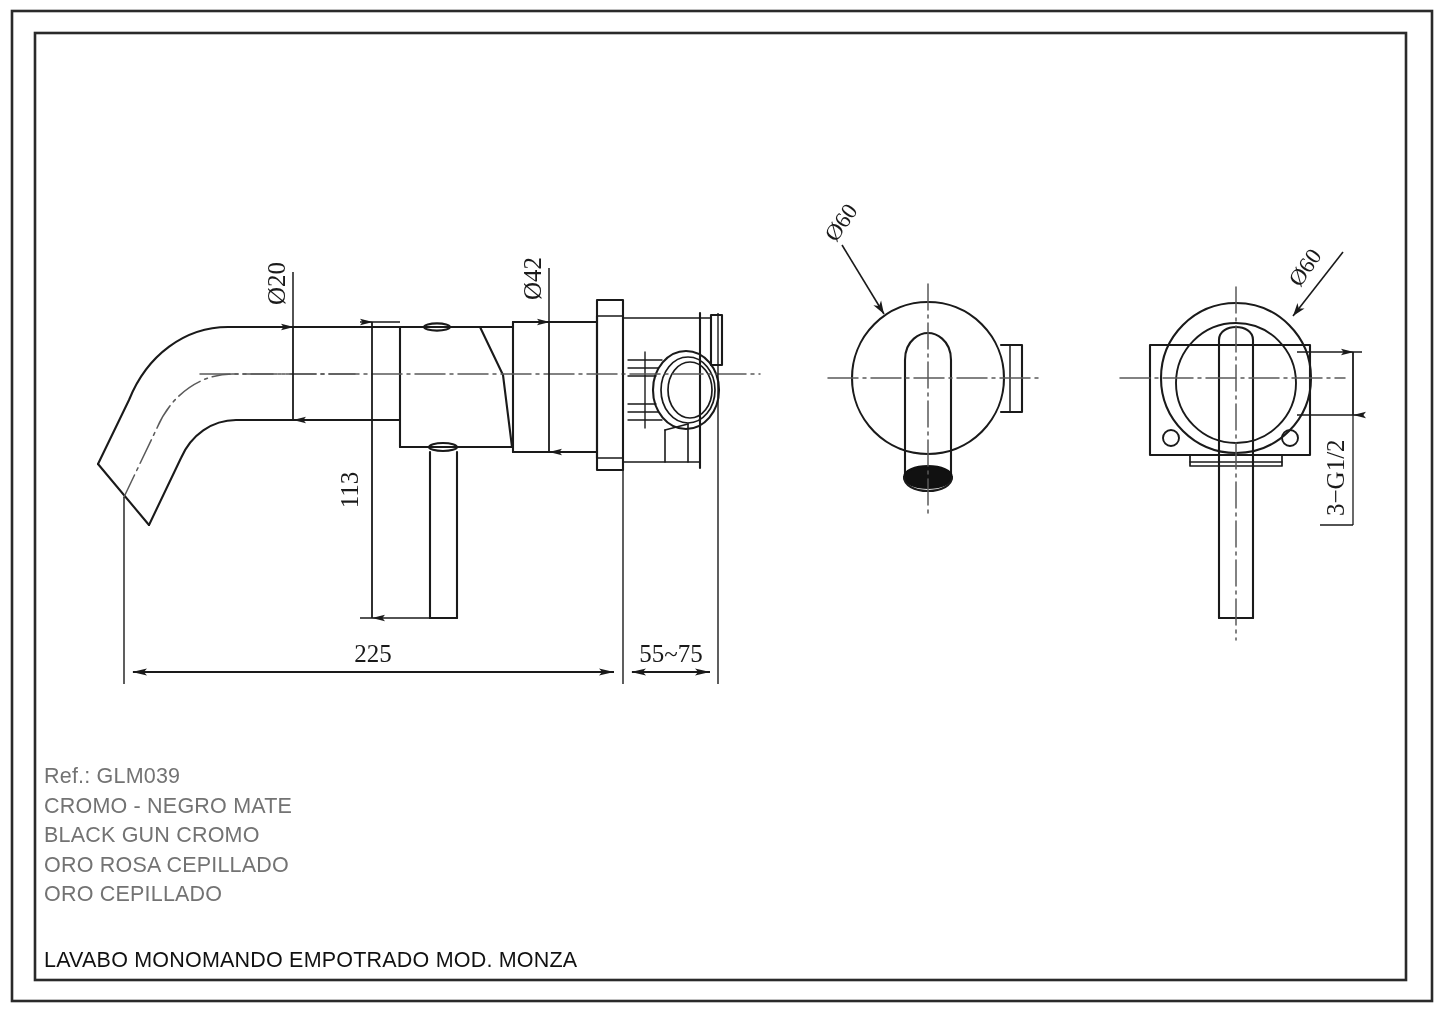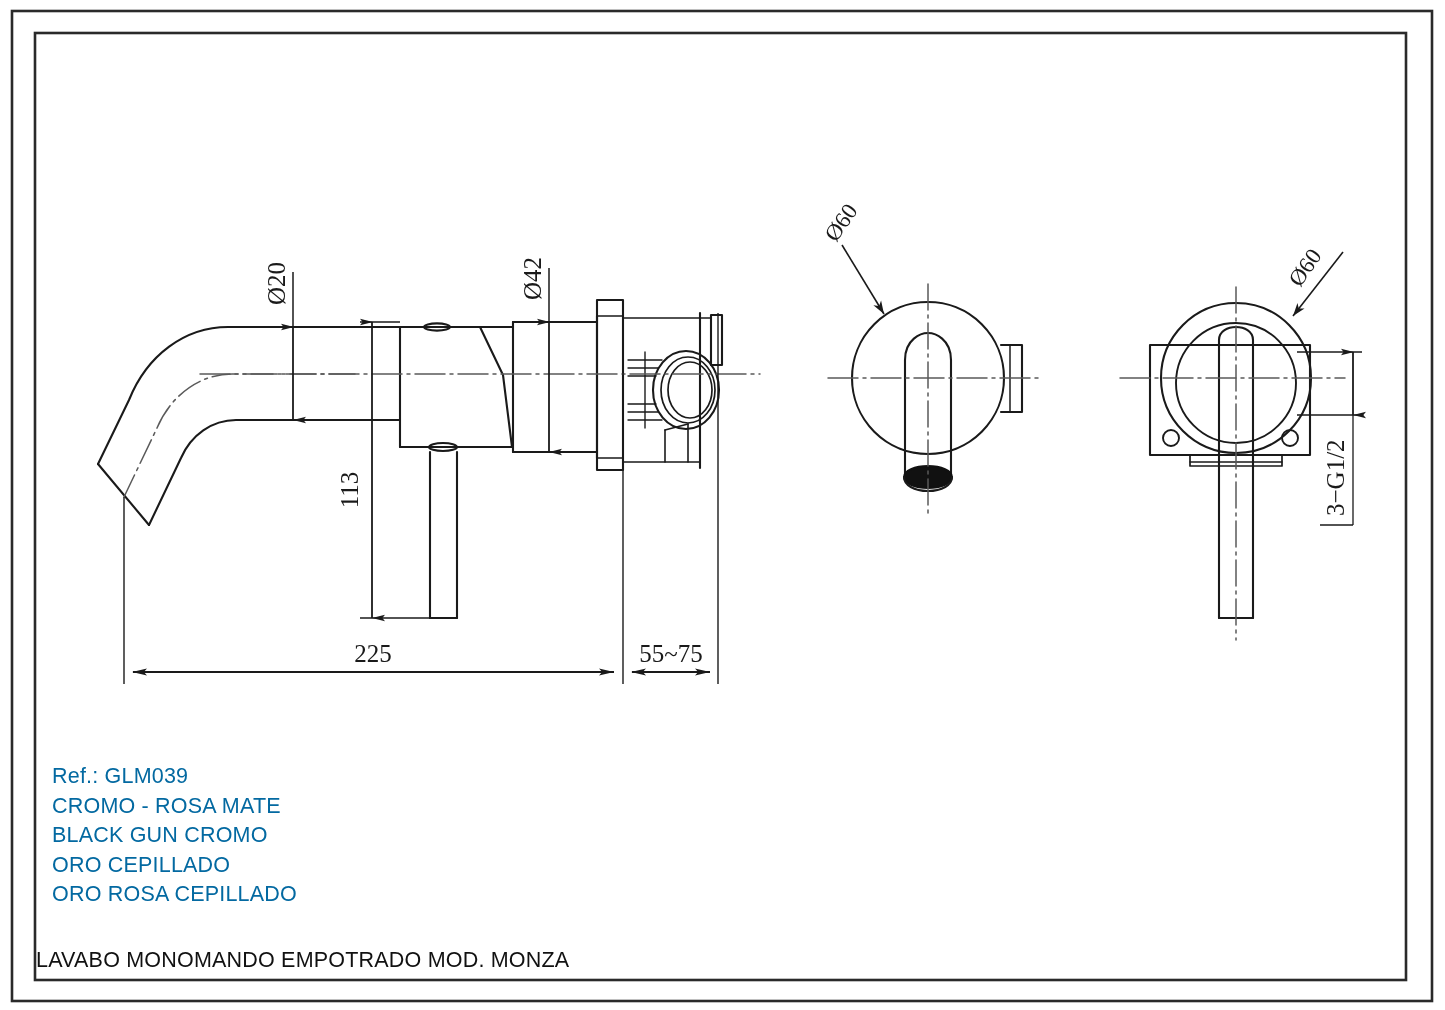--- a/index.html
+++ b/index.html
@@ -11,28 +11,27 @@
     position:relative;
   }
   #sheet{position:absolute;left:0;top:0;width:1445px;height:1010px;}
   #svgroot{position:absolute;left:0;top:0;}
   .spec-block{
     position:absolute;
     left:44px; top:762px;
     font-size:21.5px;
     line-height:29.5px;
     letter-spacing:0.2px;
-    color:#0369a1;
+    color:#737373;
     white-space:nowrap;
-    margin-left:8px;
   }
   .spec-line{display:block;}
   .title-line{
     position:absolute;
-    left:36px; top:948px;
+    left:44px; top:948px;
     font-size:21.5px;
     letter-spacing:0.2px;
     color:#111;
     white-space:nowrap;
   }
 </style>
 </head>
 <body>
 
 <div id="sheet">
@@ -212,21 +211,21 @@
       <path d="M1353,415 L1353,525" stroke-width="1.3"></path>
       <path d="M1320,525 L1353,525" stroke-width="1.6"></path>
     </g>
     <text x="1300" y="288" font-size="23" fill="#1a1a1a" font-family="Liberation Serif, serif" transform="rotate(-55 1300 288)" text-anchor="start">Ø60</text>
     <text x="1344" y="516" font-size="25" fill="#1a1a1a" font-family="Liberation Serif, serif" transform="rotate(-90 1344 516)" text-anchor="start">3−G1/2</text>
 
   </svg>
 
   <div class="spec-block">
     <span class="spec-line">Ref.: GLM039</span>
-    <span class="spec-line">CROMO - ROSA MATE</span>
+    <span class="spec-line">CROMO - NEGRO MATE</span>
     <span class="spec-line">BLACK GUN CROMO</span>
+    <span class="spec-line">ORO ROSA CEPILLADO</span>
     <span class="spec-line">ORO CEPILLADO</span>
-    <span class="spec-line">ORO ROSA CEPILLADO</span>
   </div>
 
   <div class="title-line">LAVABO MONOMANDO EMPOTRADO MOD. MONZA</div>
 
 </div>
 
 </body></html>

